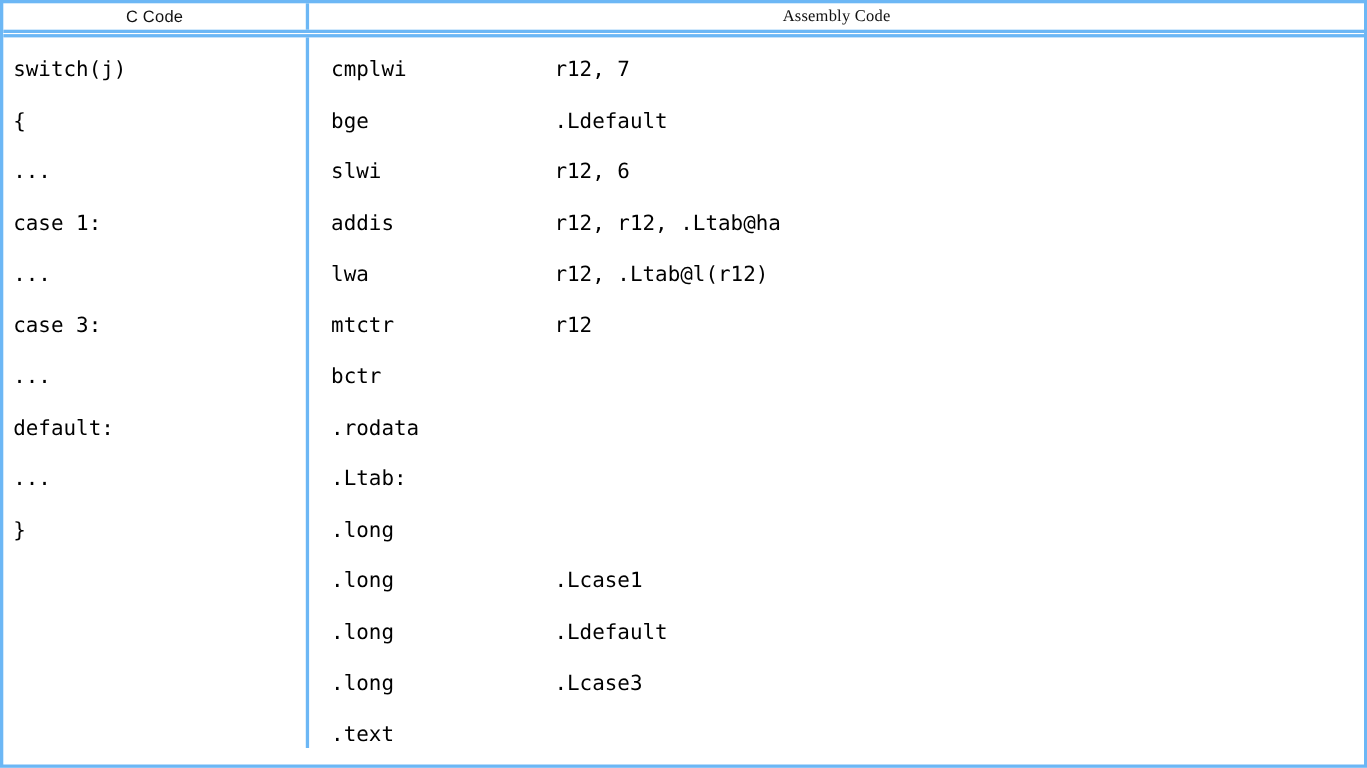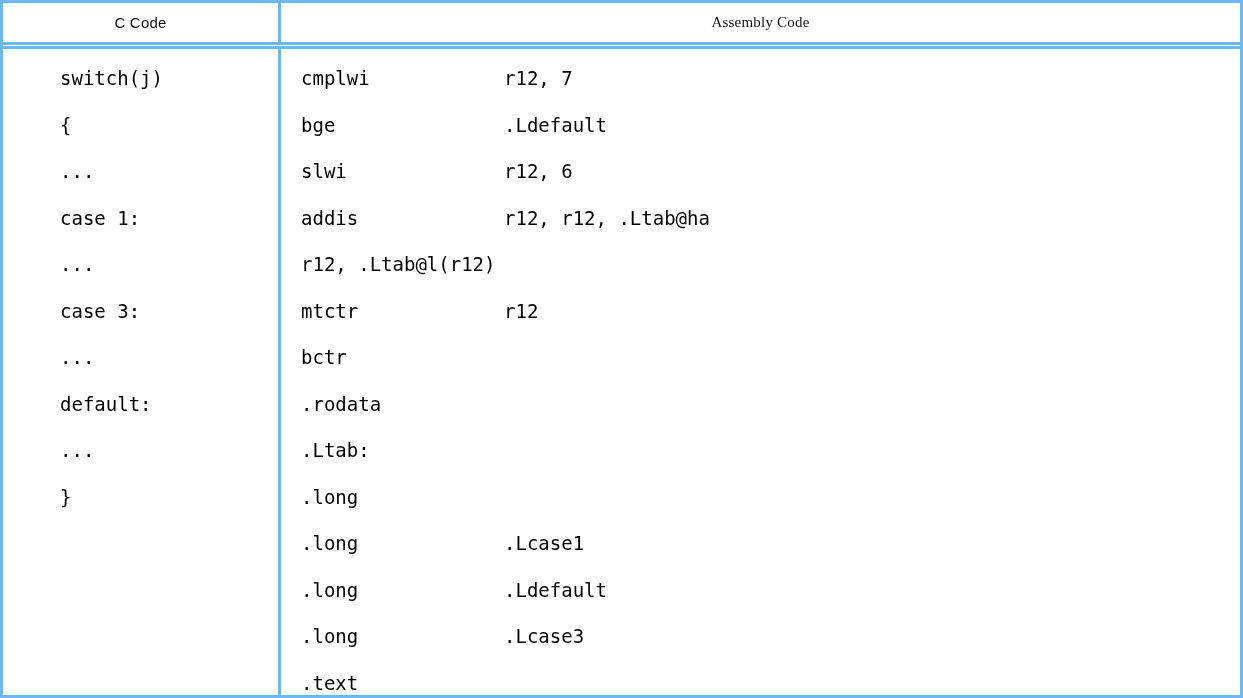--- a/index.html
+++ b/index.html
@@ -23,21 +23,21 @@
     width: 1243px;
     height: 698px;
     border: 3px solid var(--rule, #6cb7f5);
     background: #ffffff;
   }
 
   
   .table-head {
     display: flex;
     box-sizing: border-box;
-    height: 39px;
+    height: 24px;
     width: 100%;
   }
   .table-head .hcell {
     box-sizing: border-box;
     display: flex;
     align-items: center;
     justify-content: center;
     height: 100%;
     font-size: 15px;
     line-height: 1;
@@ -91,21 +91,20 @@
     align-items: baseline;
     height: 46.5px;
     line-height: 46.5px;
     font-family: "DejaVu Sans Mono", monospace;
     font-size: 19px;
     color: #000000;
     white-space: pre;
   }
   .col-c .code-line {
     padding-left: 9px;
-    margin-left: 48px;
   }
   .col-asm .code-line {
     padding-left: 20px;
   }
   .mnemonic {
     display: inline-block;
     width: 203px;
     flex: 0 0 203px;
     white-space: pre;
   }
@@ -137,21 +136,21 @@
         <div class="code-line"><span class="operand">...</span></div>
         <div class="code-line"><span class="operand">default:</span></div>
         <div class="code-line"><span class="operand">...</span></div>
         <div class="code-line"><span class="operand">}</span></div>
       </div>
     <div class="bcell col-asm" id="asm-col">
         <div class="code-line"><span class="mnemonic">cmplwi</span><span class="operand">r12, 7</span></div>
         <div class="code-line"><span class="mnemonic">bge</span><span class="operand">.Ldefault</span></div>
         <div class="code-line"><span class="mnemonic">slwi</span><span class="operand">r12, 6</span></div>
         <div class="code-line"><span class="mnemonic">addis</span><span class="operand">r12, r12, .Ltab@ha</span></div>
-        <div class="code-line"><span class="operand">r12, .Ltab@l(r12)</span></div>
+        <div class="code-line"><span class="mnemonic">lwa</span><span class="operand">r12, .Ltab@l(r12)</span></div>
         <div class="code-line"><span class="mnemonic">mtctr</span><span class="operand">r12</span></div>
         <div class="code-line"><span class="mnemonic">bctr</span><span class="operand"></span></div>
         <div class="code-line"><span class="mnemonic">.rodata</span><span class="operand"></span></div>
         <div class="code-line"><span class="mnemonic">.Ltab:</span><span class="operand"></span></div>
         <div class="code-line"><span class="mnemonic">.long</span></div>
         <div class="code-line"><span class="mnemonic">.long</span><span class="operand">.Lcase1</span></div>
         <div class="code-line"><span class="mnemonic">.long</span><span class="operand">.Ldefault</span></div>
         <div class="code-line"><span class="mnemonic">.long</span><span class="operand">.Lcase3</span></div>
         <div class="code-line"><span class="mnemonic">.text</span><span class="operand"></span></div>
       </div>

